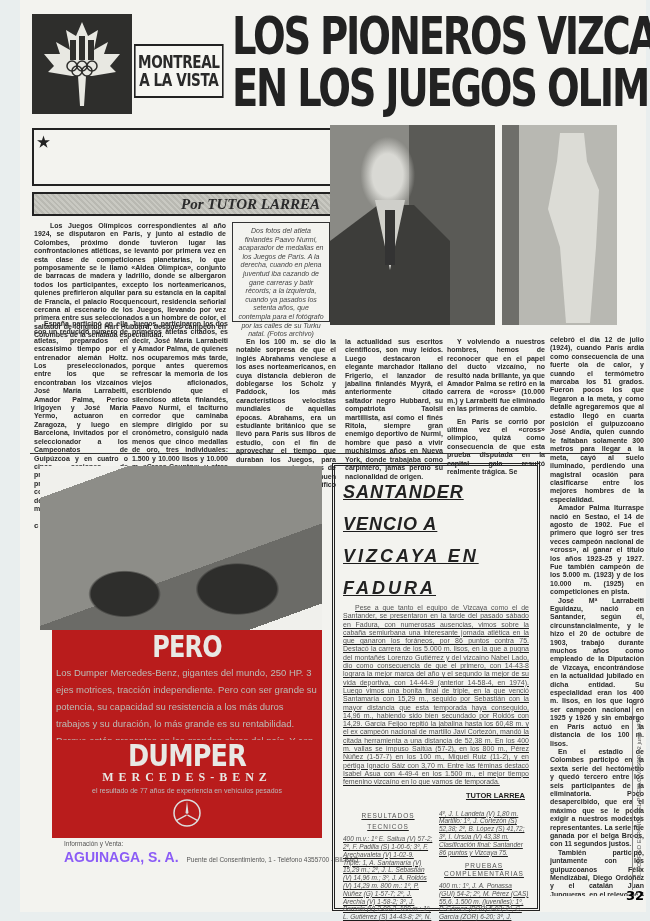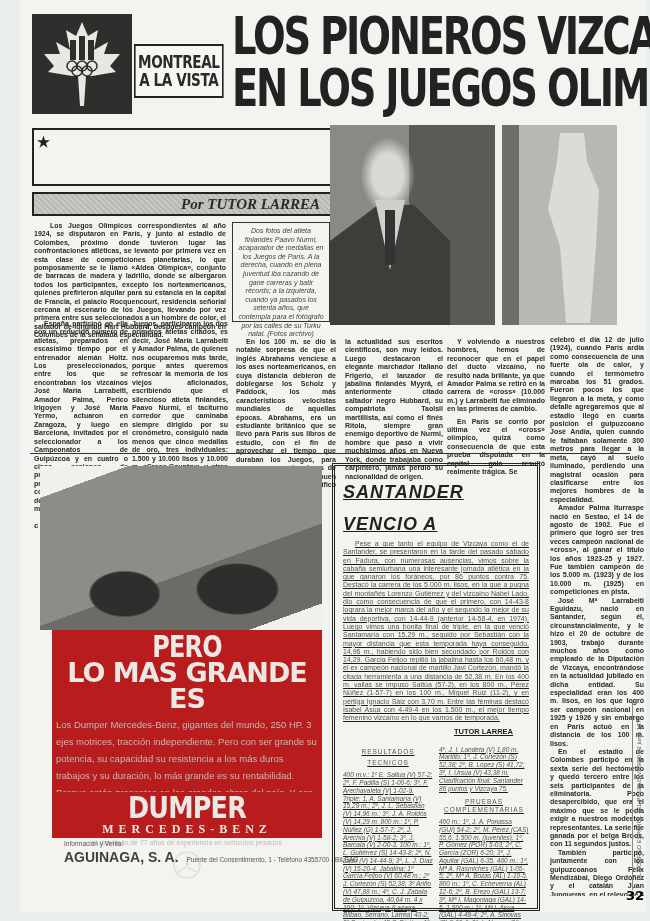--- a/index.html
+++ b/index.html
@@ -68,21 +68,21 @@
   .colB { left: 325px; top: 338px; width: 98px; }
   .colC { left: 427px; top: 338px; width: 98px; }
   .colD { left: 530px; top: 336px; width: 94px; }
   .colE1 { left: 14px; top: 320px; width: 94px; }
   .colE2 { left: 112px; top: 320px; width: 96px; }
 
   
   .box { left: 312px; top: 463px; width: 208px; height: 448px; border: 3px double #222; padding: 10px 8px; text-decoration: underline; }
   .box-title { font-style: italic; font-weight: bold; font-size: 18px; line-height: 32px; letter-spacing: 1px; color: #222; }
   .box-body { font-size: 7px; line-height: 8.3px; color: #555; text-align: justify; text-indent: 12px; }
-  .box-sig { text-align: right; font-weight: bold; font-size: 7.5px; margin: 4px 16px 10px; }
+  .box-sig { text-align: right; font-weight: bold; font-size: 7.5px; margin: 4px 4px 10px; }
   .results { display: flex; gap: 6px; }
   .results .rc { width: 50%; font-size: 6.5px; line-height: 7.8px; color: #555; font-style: italic; }
   .results .rh { text-align:center; font-style: normal; letter-spacing: 1px; margin: 2px 0 4px; }
 
   .pagenum { left: 606px; top: 888px; font-family: "DejaVu Sans", sans-serif; font-weight: bold; font-size: 13px; color: #000000; }
   .sidestrip { left: 612px; top: 700px; width: 1px; height: 190px; background: #888; }
   .sidestrip-text { left: 584px; top: 800px; font-size: 6px; color: #555; transform: rotate(-90deg); white-space: nowrap; transform-origin: left top; }
 </style>
 </head>
 <body>
@@ -153,39 +153,39 @@
     <p style="text-indent:8px">También participó, juntamente con los guipuzcoanos Félix Mendizábal, Diego Ordóñez y el catalán Juan Junqueras, en el relevo de 4 x 100 m., quedando eliminados tras de correr en la tercera manga, en la que se impuso el cuarteto de Holanda con 42 segundos, tiempo en aquel entonces récord mundial seguido por el equipo de Hungría.</p>
 
   </div>
 
   <div class="abs hr-top"></div>
 
   <div class="abs ad-photo"></div>
   <div class="abs ad-box">
     <div class="ad-h1">
       <span class="l1">PERO</span>
-      <div>LO MAS GRANDE ES</div>
     </div>
     <div class="ad-body">Los Dumper Mercedes-Benz, gigantes del mundo, 250 HP. 3 ejes motrices, tracción independiente. Pero con ser grande su potencia, su capacidad su resistencia a los más duros trabajos y su duración, lo más grande es su rentabilidad. Porque están presentes en las grandes obras del país. Y con el más eficiente servicio técnico postventa.</div>
     <div class="ad-brand">DUMPER</div>
     <div class="ad-sub">MERCEDES-BENZ</div>
     <div class="ad-tag">el resultado de 77 años de experiencia en vehículos pesados</div>
     <svg class="ad-star" viewBox="0 0 30 30">
       <circle cx="15" cy="15" r="13" fill="none" stroke="#ddd" stroke-width="1.5"></circle>
       <path d="M15 3 L16.5 15 L15 16 L13.5 15 Z M15 16 L26 22 L25 23 L14 17 Z M15 16 L4 22 L5 23 L16 17 Z" fill="#ddd"></path>
     </svg>
   </div>
   <div class="abs ad-foot1">Información y Venta:</div>
   <div class="abs ad-foot2">
-    <span style="font-size:14px;font-weight:bold;color:#404040;margin:0">AGUINAGA, S. A.</span>
+    <span style="font-size:14px;font-weight:bold;color:#8b5cf6;margin:0">AGUINAGA, S. A.</span>
     <span>Puente del Consentimiento, 1 - Teléfono 4355700 - BILBAO</span>
   </div>
 
   <div class="abs box">
     <div class="box-title">SANTANDER VENCIO A</div>
+    <div class="box-title" style="letter-spacing:3px">VIZCAYA EN FADURA</div>
     <div class="box-body">Pese a que tanto el equipo de Vizcaya como el de Santander, se presentaron en la tarde del pasado sábado en Fadura, con numerosas ausencias, vimos sobre la cabaña semiurbana una interesante jornada atlética en la que ganaron los foráneos, por 86 puntos contra 75. Destacó la carrera de los 5.000 m. lisos, en la que a pugna del montañés Lorenzo Gutiérrez y del vizcaíno Nabel Lado, dio como consecuencia de que el primero, con 14-43-8 lograra la mejor marca del año y el segundo la mejor de su vida deportiva, con 14-44-9 (anterior 14-58-4, en 1974). Luego vimos una bonita final de triple, en la que venció Santamaría con 15,29 m., seguido por Sebastián con la mayor distancia que esta temporada haya conseguido, 14,96 m., habiendo sido bien secundado por Roldós con 14,29. García Feijoo repitió la jabalina hasta los 60,48 m. y el ex campeón nacional de martillo Javi Cortezón, mandó la citada herramienta a una distancia de 52,38 m. En los 400 m. vallas se impuso Saitúa (57-2), en los 800 m., Pérez Núñez (1-57-7) en los 100 m., Miguel Ruiz (11-2), y en pértiga Ignacio Sáiz con 3,70 m. Entre las féminas destacó Isabel Asua con 4-49-4 en los 1.500 m., el mejor tiempo femenino vizcaíno en lo que vamos de temporada.</div>
     <div class="box-sig">TUTOR LARREA</div>
     <div class="results">
       <div class="rc">
         <div class="rh">RESULTADOS</div>
         <div class="rh">TECNICOS</div>
         <div>400 m.v.: 1º E. Saitua (V) 57-2; 2º, F. Padilla (S) 1-00-6; 3º, F. Arechavaleta (V) 1-02-9. Triple: 1, A. Santamaría (V) 15,29 m.; 2º, J. L. Sebastián (V) 14,96 m.; 3º, J. A. Roldós (V) 14,29 m. 800 m.: 1º, P. Núñez (G) 1-57-7; 2º, J. Arechia (V) 1-58-2; 3º, J. Barcala (V) 2-00-3. 100 m.: 1º, L. Gutiérrez (S) 14-43-8; 2º, N. Lado (V) 14-44-9; 3º, L. J. Díaz (V) 15-20-4. Jabalina: 1º García Feijoo (V) 60,48 m.; 2º J. Cortezón (S) 52,38; 3º Ariño (V) 47,88 m.; 4º, C. J. Zabala de Guipúzcoa, 40,64 m. 4 x 100: 1º, Vizcaya (Lazaga, Bilbao, Serrano, Larrea) 43-2; 2º Santander 45-7. Pértiga: 1º, I. Sáiz (V) 3,70 m.; 2º, O. Cabo (S) 3,50 m.</div>
       </div>
       <div class="rc">
         <div>4º, J. I. Landeta (V) 1,80 m. Martillo: 1º, J. Cortezón (S) 52,38; 2º, B. López (S) 41,72; 3º, I. Ursúa (V) 43,38 m. Clasificación final: Santander 86 puntos y Vizcaya 75.</div>

